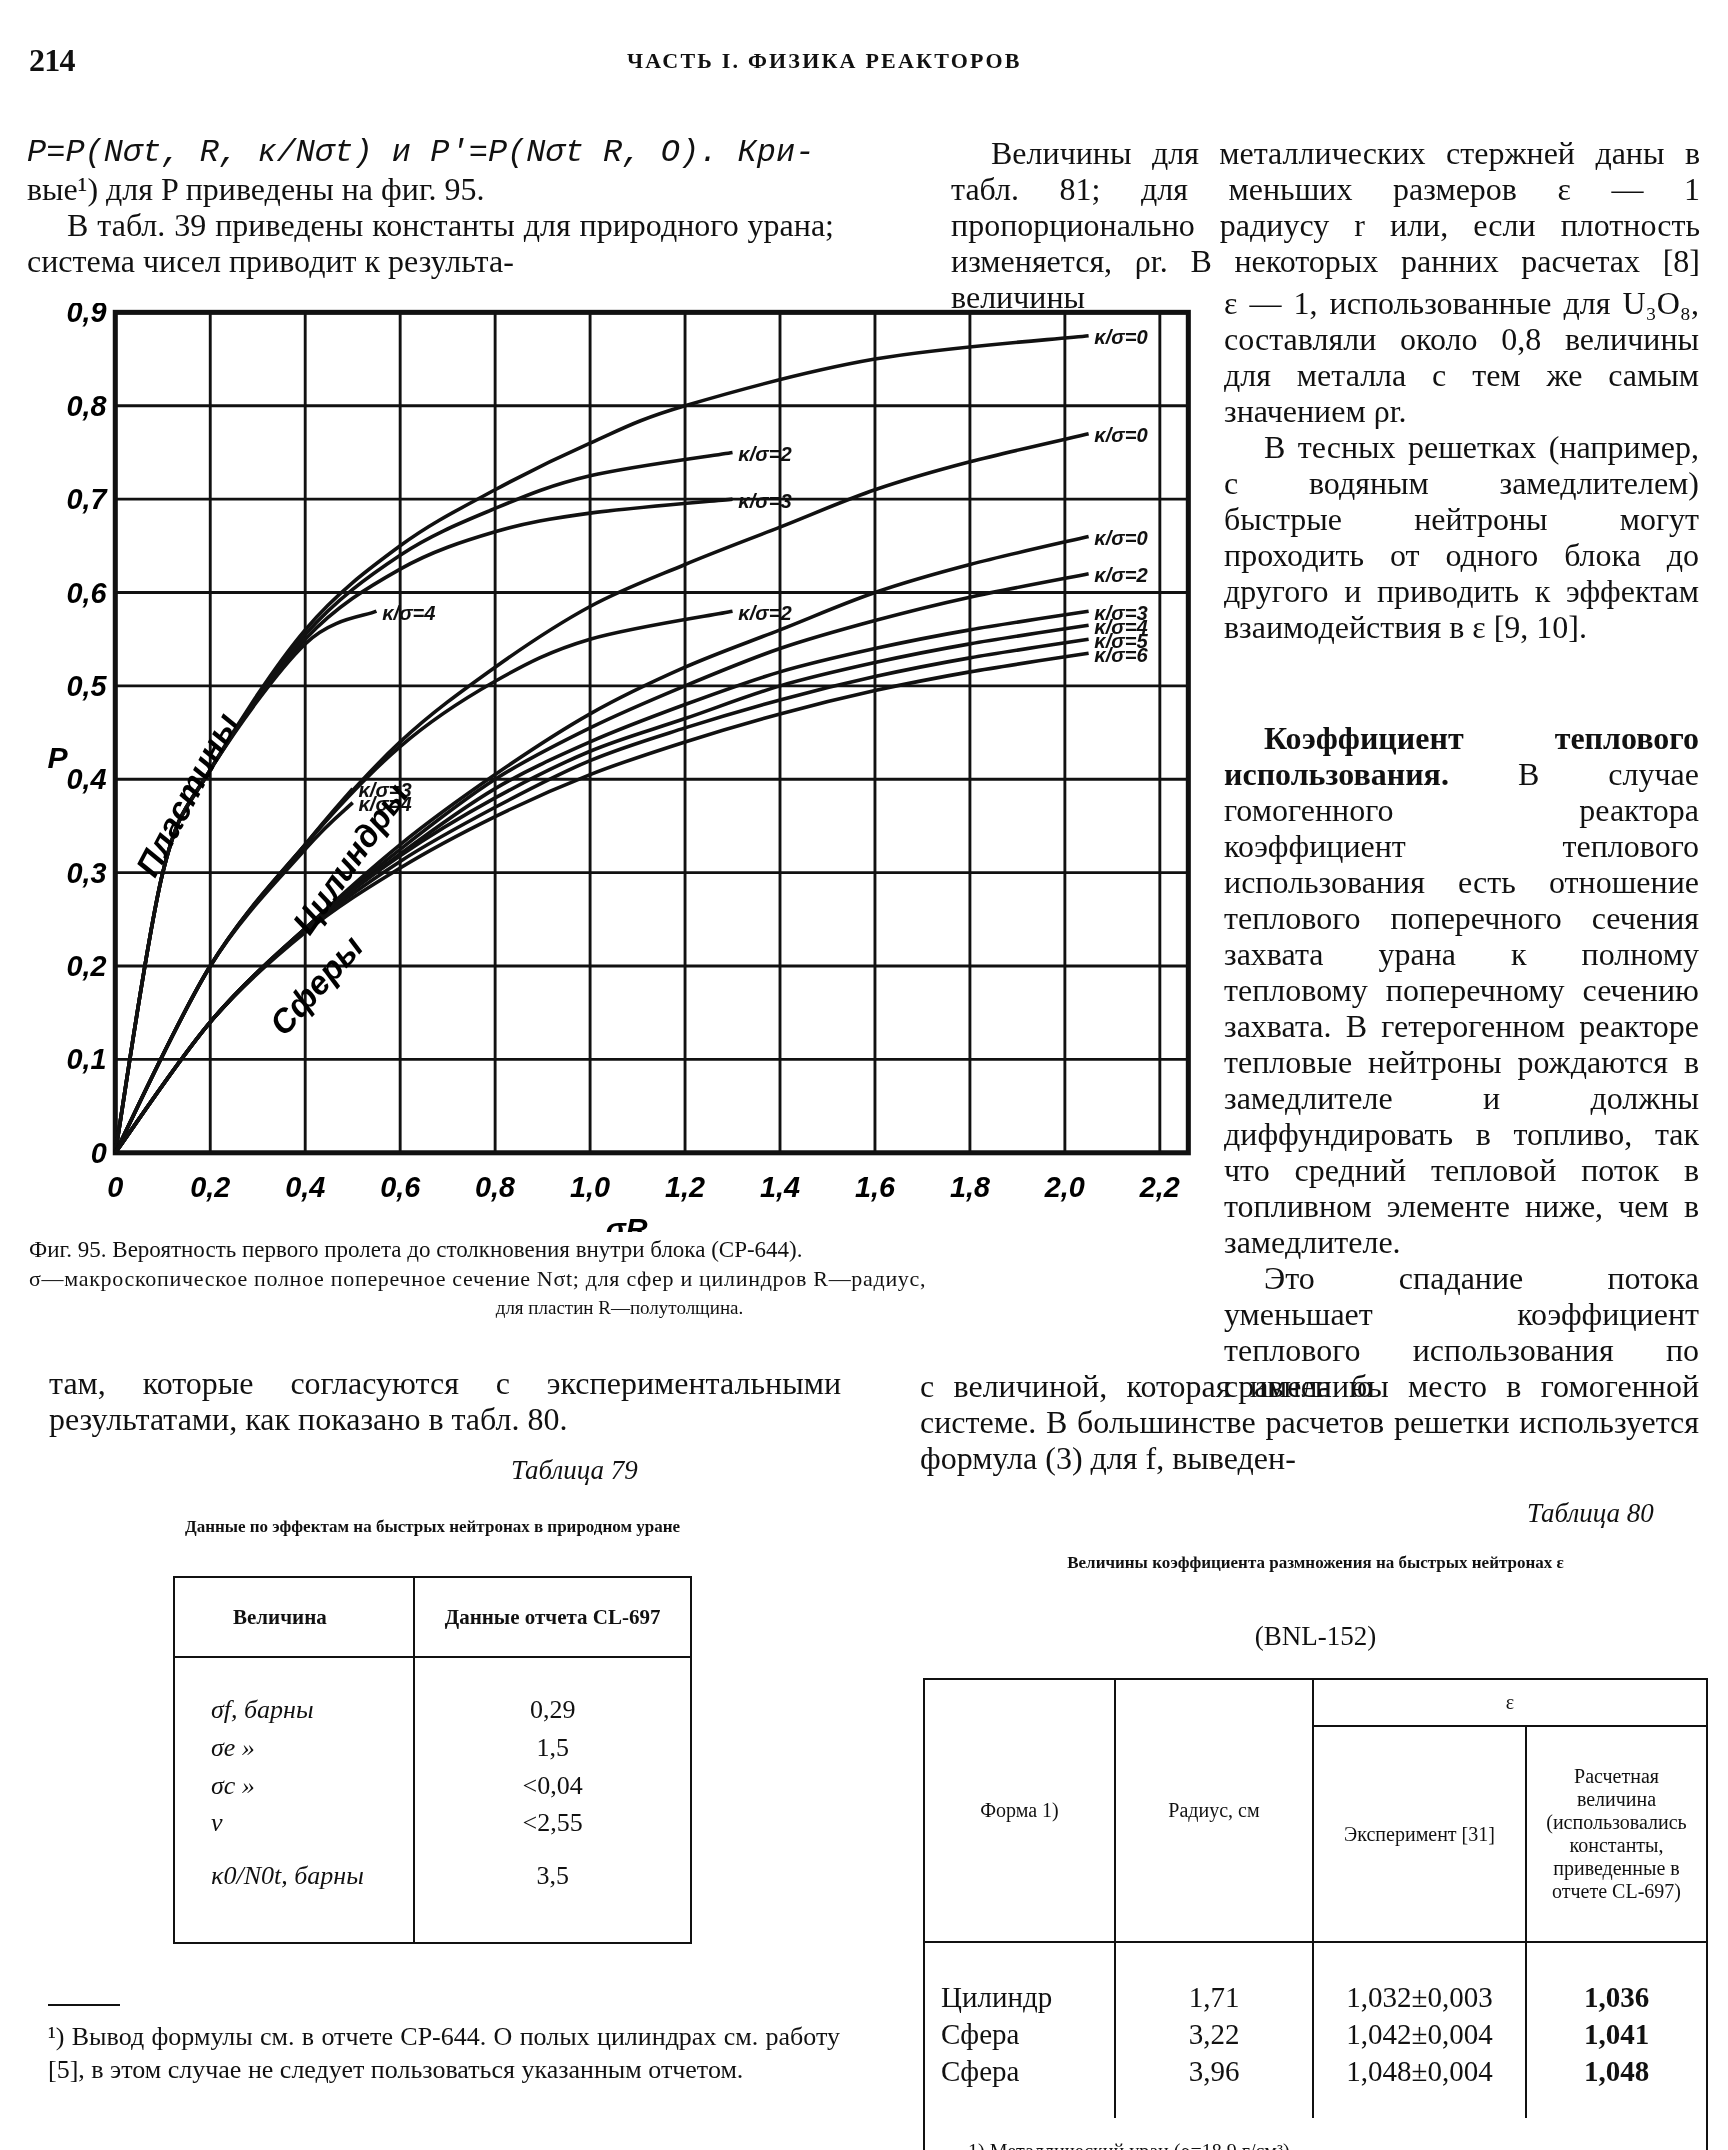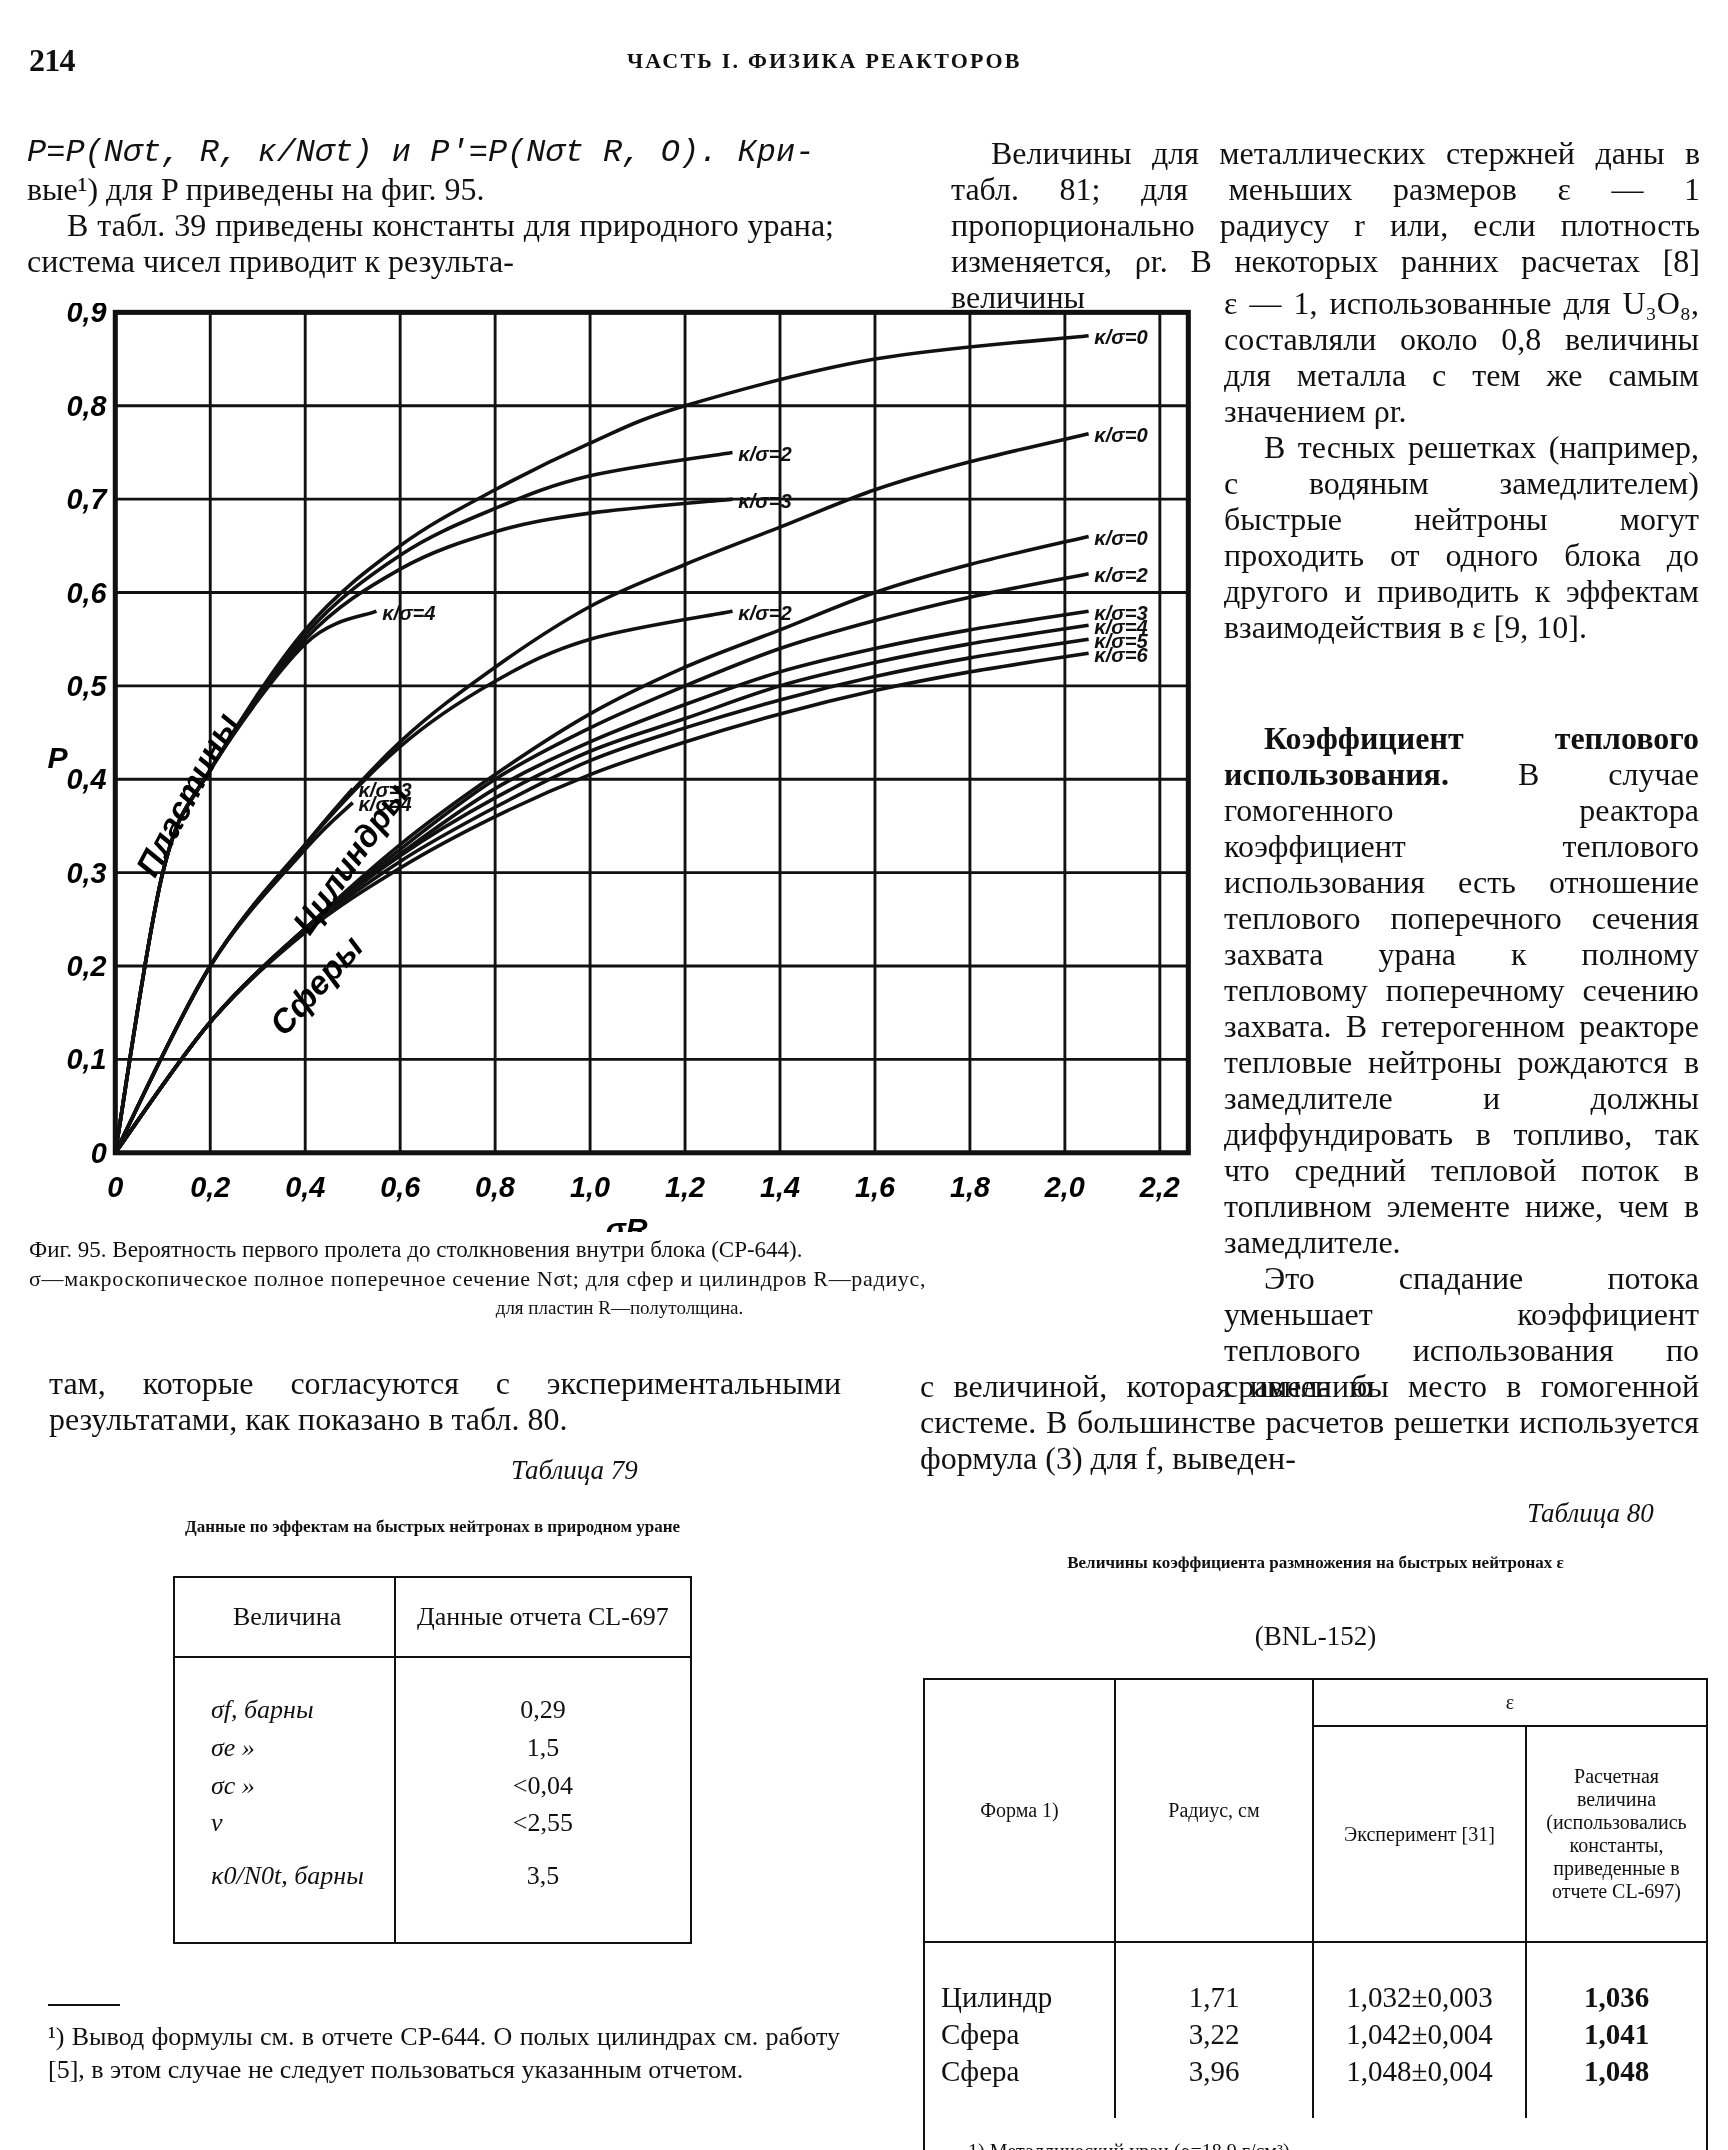--- a/index.html
+++ b/index.html
@@ -27,21 +27,21 @@
   .caption .l1 { text-align: justify; }
   .caption .l2 { font-size: 22px; letter-spacing: 0.7px; }
   .caption .l3 { font-size: 19px; text-align: center; }
 
   .tbl-label { font-size: 27px; font-style: italic; }
   .tbl-title { font-size: 17px; font-weight: bold; text-align: center; line-height: 27px; }
 
   table { border-collapse: collapse; }
   .t79 { left: 173px; top: 1576px; width: 519px; font-size: 21.6px; }
   .t79 table { width: 519px; border-top: 2.9px solid #111; border-bottom: 2.9px solid #111; }
-  .t79 th { font-weight: normal; font-size: 26px; height: 76px; border-bottom: 2.2px solid #111; }
+  .t79 th { font-weight: bold; font-size: 21px; height: 76px; border-bottom: 2.2px solid #111; }
   .t79 th.c1 { border-right: 2.2px solid #111; text-align: left; padding-left: 58px; }
   .t79 th, .t79 td { border-left: 2.2px solid #111; border-right: 2.2px solid #111; }
   .t79 td { font-size: 26px; height: 32px; padding: 2.9px 0; }
   .t79 td.q { padding-left: 36px; font-style: italic; }
   .t79 td.v { text-align: center; }
   .t79 tr.first td { padding-top: 36px; }
   .t79 tr.last td { padding-bottom: 50px; padding-top: 17.3px; }
 
   .t80 { left: 923px; top: 1678px; width: 785px; }
   .t80 table { width: 785px; border-top: 2.9px solid #111; font-size: 20px; }

